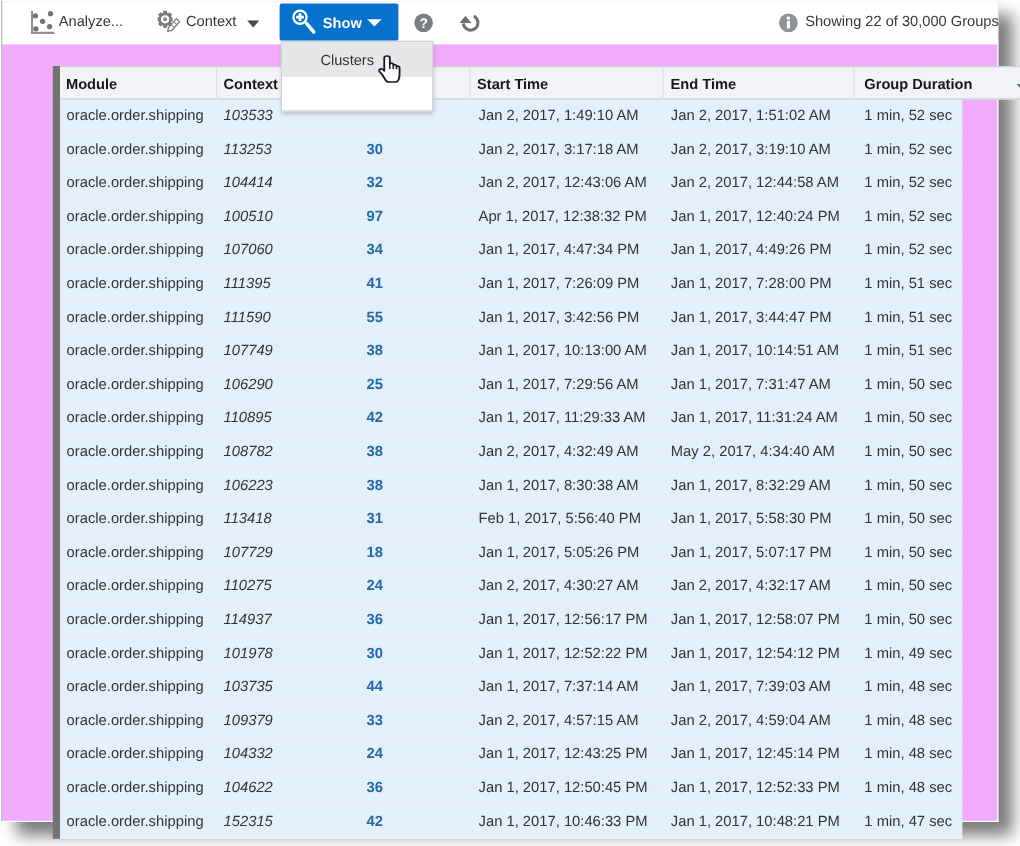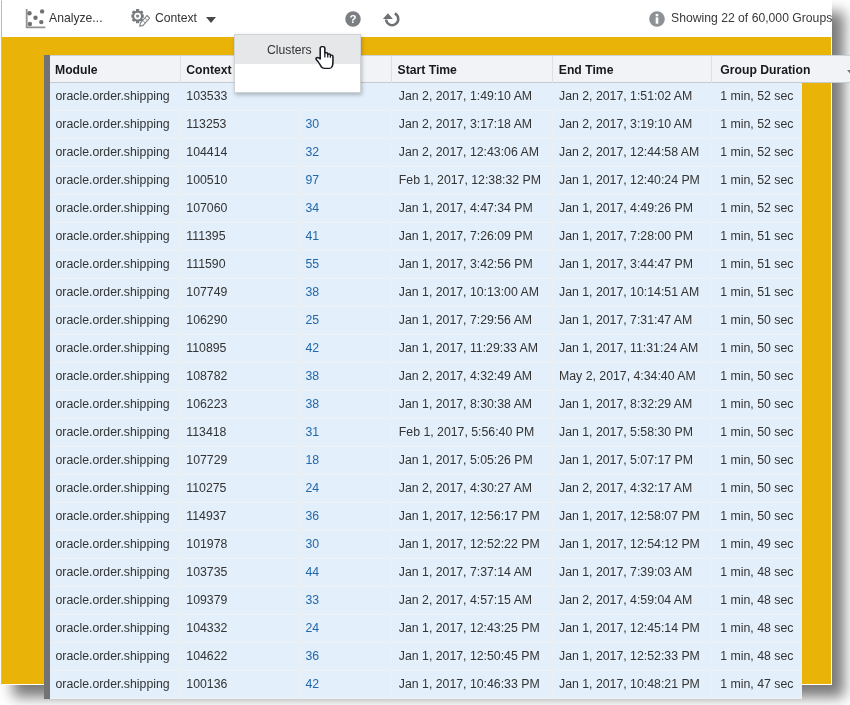--- a/index.html
+++ b/index.html
@@ -1,37 +1,37 @@
 <!DOCTYPE html>
 <html><head><meta charset="utf-8">
 <style>
 * { margin:0; padding:0; box-sizing:border-box; }
 html,body { width:850px; height:705px; background:#fff; font-family:"Liberation Sans", sans-serif; overflow:hidden; }
-#win { position:absolute; left:1px; top:0; width:831px; height:685px; background:#eab308;
+#win { position:absolute; left:1px; top:0; width:831px; height:685px; background:#f0abfc;
   border:1px solid #fff; border-left-color:#b9bdc1; box-shadow:12px 12px 13px rgba(0,0,0,.53);text-align:center; }
 .abs { position:absolute; }
 
 #tbar { position:absolute; left:0; top:0; width:100%; height:36px; background:#fff; }
 .tlabel { position:absolute; font-size:12.2px; color:#333; top:10px; white-space:nowrap; }
 #btn-show { position:absolute; left:231px; top:1.5px; width:98.5px; height:31.2px; background:#0672cd; border-radius:2px; }
 #btn-show .lbl { position:absolute; left:36px; top:9.5px; font-size:12.2px; font-weight:bold; color:#fff; }
 .caret-dark { position:absolute; width:0; height:0; border-left:5.5px solid transparent; border-right:5.5px solid transparent; border-top:6.5px solid #474a4c; }
 .caret-white { position:absolute; width:0; height:0; border-left:6px solid transparent; border-right:6px solid transparent; border-top:6px solid #fff; }
 
 #table { position:absolute; left:11px; top:54px; width:817px; height:644px;
   border-left:6px solid #737373; border-right:1px solid #dde3e8;margin-left:31px; }
 #thead { position:absolute; left:0; top:0; width:815px; height:28px; background:#f1f3f6; border-top:1px solid #ccd3d9; border-bottom:1px solid #c3cad0; }
 #thead span { position:absolute; top:6.5px; font-size:12.2px; font-weight:bold; color:#17191b; }
 #tbody { position:absolute; left:0; top:28px; width:815px; height:616px; }
 .tr { position:relative; width:752px; height:28px; background:#e3effa; border-bottom:1px solid #eff1f2; }
 .tr:last-child { border-bottom:none; }
 .c { position:absolute; top:5.5px; font-size:12.3px; color:#333333; white-space:nowrap; }
 .c.m  { left:5.5px; }
-.c.id { left:136.3px; }
-.c.cnt{ left:255.5px; color:#2268ab; }
+.c.id { left:136.3px;font-style:italic; }
+.c.cnt{ left:255.5px; color:#2268ab;font-weight:bold; }
 .c.st { left:348.8px; }
 .c.en { left:509px; }
 .c.du { left:670.3px; }
 .vl  { position:absolute; top:28px; bottom:0; width:1px; background:#edf0f2; }
 .vlh { position:absolute; top:0; height:27px; width:1px; background:#dcе0e4; background:#dce0e4; }
 #sortarr { position:absolute; left:796.5px; top:13.5px; width:0; height:0; border-left:7px solid transparent; border-right:7px solid transparent; border-top:8px solid #6e757b; }
 
 #menu { position:absolute; left:234px; top:34px; width:127px; height:59px; background:#fff; border:1px solid #d0d3d6; box-shadow:1px 2px 4px rgba(0,0,0,.25); z-index:50; }
 #menu .it { position:relative; height:29px; font-size:12.2px; color:#333; }
 #menu .it span { position:absolute; left:32px; top:8px; }
@@ -67,34 +67,43 @@
           <rect x="11.9" y="11.4" width="3" height="3" transform="rotate(45 13.4 12.9)"></rect>
         </g>
       </g>
       <circle cx="9.6" cy="9.1" r="3.4" fill="#fff"></circle>
       <circle cx="9.6" cy="9.1" r="1.7" fill="#85888b"></circle>
       <path d="M11.7 19.2 L15.1 18.4 L21.6 11.1 L19 8.5 L12.5 15.8 Z" fill="#fff" stroke="#7b7e81" stroke-width="1.1" stroke-linejoin="round"></path>
       <path d="M17.2 16 L14.7 13.4 M19.4 13.6 L16.8 11" stroke="#8f9295" stroke-width="1"></path>
     </svg>
     <span class="tlabel" style="left:153px">Context</span>
     <div class="caret-dark" style="left:204px;top:15.5px"></div>
+    <div id="btn-show">
+      <svg class="abs" style="left:9.5px;top:1.5px" width="22" height="27" viewBox="0 0 22 27">
+        <circle cx="7" cy="10.3" r="5.5" stroke="#fff" stroke-width="1.9" fill="none"></circle>
+        <path d="M7 7.1 V13.5 M3.8 10.3 H10.2" stroke="#fff" stroke-width="2.4"></path>
+        <path d="M12.6 15.7 L18.4 22.6" stroke="#fff" stroke-width="3" stroke-linecap="round"></path>
+      </svg>
+      <span class="lbl">Show</span>
+      <div class="caret-white" style="left:73px;top:13px"></div>
+    </div>
     <svg class="abs" style="left:343px;top:9.5px" width="16" height="16" viewBox="0 0 16 16">
       <circle cx="8" cy="8" r="7.75" fill="#7b7e82"></circle>
       <text x="8" y="12" font-size="11.5" font-weight="bold" fill="#fff" text-anchor="middle" font-family="Liberation Sans">?</text>
     </svg>
     <svg class="abs" style="left:378px;top:7px" width="22" height="22" viewBox="0 0 22 22">
       <path d="M 14.8 5.5 A 6.1 6.1 0 1 1 6.1 11.5" stroke="#6e7174" stroke-width="2.5" fill="none"></path>
       <path d="M 7.9 5.2 L 12.9 11.1 L 2.9 11.1 Z" fill="#6e7174"></path>
     </svg>
     <svg class="abs" style="left:647px;top:10px" width="16" height="16" viewBox="0 0 16 16">
       <circle cx="8" cy="8" r="7.8" fill="#8d9297"></circle>
       <rect x="6.7" y="6.3" width="2.6" height="6.4" fill="#fff"></rect>
       <rect x="6.7" y="2.9" width="2.6" height="2.4" fill="#fff"></rect>
     </svg>
-    <span class="tlabel" style="left:669px;color:#38393b">Showing 22 of 60,000 Groups</span>
+    <span class="tlabel" style="left:669px;color:#38393b">Showing 22 of 30,000 Groups</span>
   </div>
   <div id="table">
     <div id="thead">
       <div class="vlh" style="left:129.5px"></div>
 <div class="vlh" style="left:249.5px"></div>
 <div class="vlh" style="left:341px"></div>
 <div class="vlh" style="left:502px"></div>
 <div class="vlh" style="left:660.5px"></div>
       <span style="left:5px">Module</span>
       <span style="left:136.3px">Context ID</span>
@@ -124,21 +133,21 @@
           <span class="c id">104414</span>
           <span class="c cnt">32</span>
           <span class="c st">Jan 2, 2017, 12:43:06 AM</span>
           <span class="c en">Jan 2, 2017, 12:44:58 AM</span>
           <span class="c du">1 min, 52 sec</span>
         </div>
 <div class="tr">
           <span class="c m">oracle.order.shipping</span>
           <span class="c id">100510</span>
           <span class="c cnt">97</span>
-          <span class="c st">Feb 1, 2017, 12:38:32 PM</span>
+          <span class="c st">Apr 1, 2017, 12:38:32 PM</span>
           <span class="c en">Jan 1, 2017, 12:40:24 PM</span>
           <span class="c du">1 min, 52 sec</span>
         </div>
 <div class="tr">
           <span class="c m">oracle.order.shipping</span>
           <span class="c id">107060</span>
           <span class="c cnt">34</span>
           <span class="c st">Jan 1, 2017, 4:47:34 PM</span>
           <span class="c en">Jan 1, 2017, 4:49:26 PM</span>
           <span class="c du">1 min, 52 sec</span>
@@ -266,21 +275,21 @@
 <div class="tr">
           <span class="c m">oracle.order.shipping</span>
           <span class="c id">104622</span>
           <span class="c cnt">36</span>
           <span class="c st">Jan 1, 2017, 12:50:45 PM</span>
           <span class="c en">Jan 1, 2017, 12:52:33 PM</span>
           <span class="c du">1 min, 48 sec</span>
         </div>
 <div class="tr">
           <span class="c m">oracle.order.shipping</span>
-          <span class="c id">100136</span>
+          <span class="c id">152315</span>
           <span class="c cnt">42</span>
           <span class="c st">Jan 1, 2017, 10:46:33 PM</span>
           <span class="c en">Jan 1, 2017, 10:48:21 PM</span>
           <span class="c du">1 min, 47 sec</span>
         </div>
       <div class="vl" style="left:129.5px"></div>
 <div class="vl" style="left:249.5px"></div>
 <div class="vl" style="left:341px"></div>
 <div class="vl" style="left:502px"></div>
 <div class="vl" style="left:660.5px"></div>

